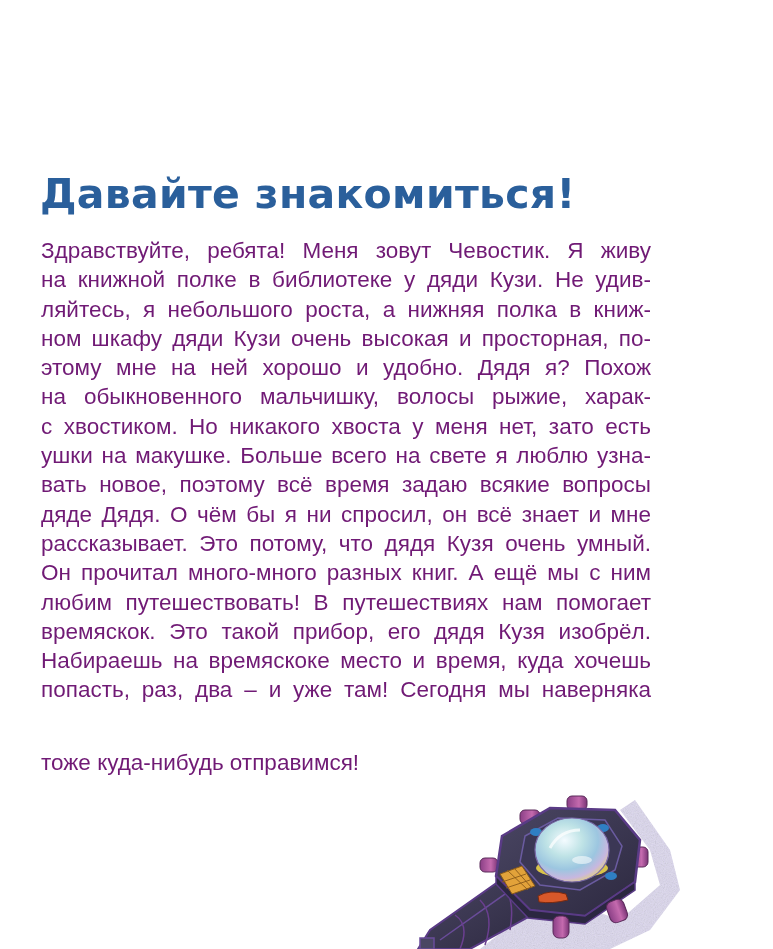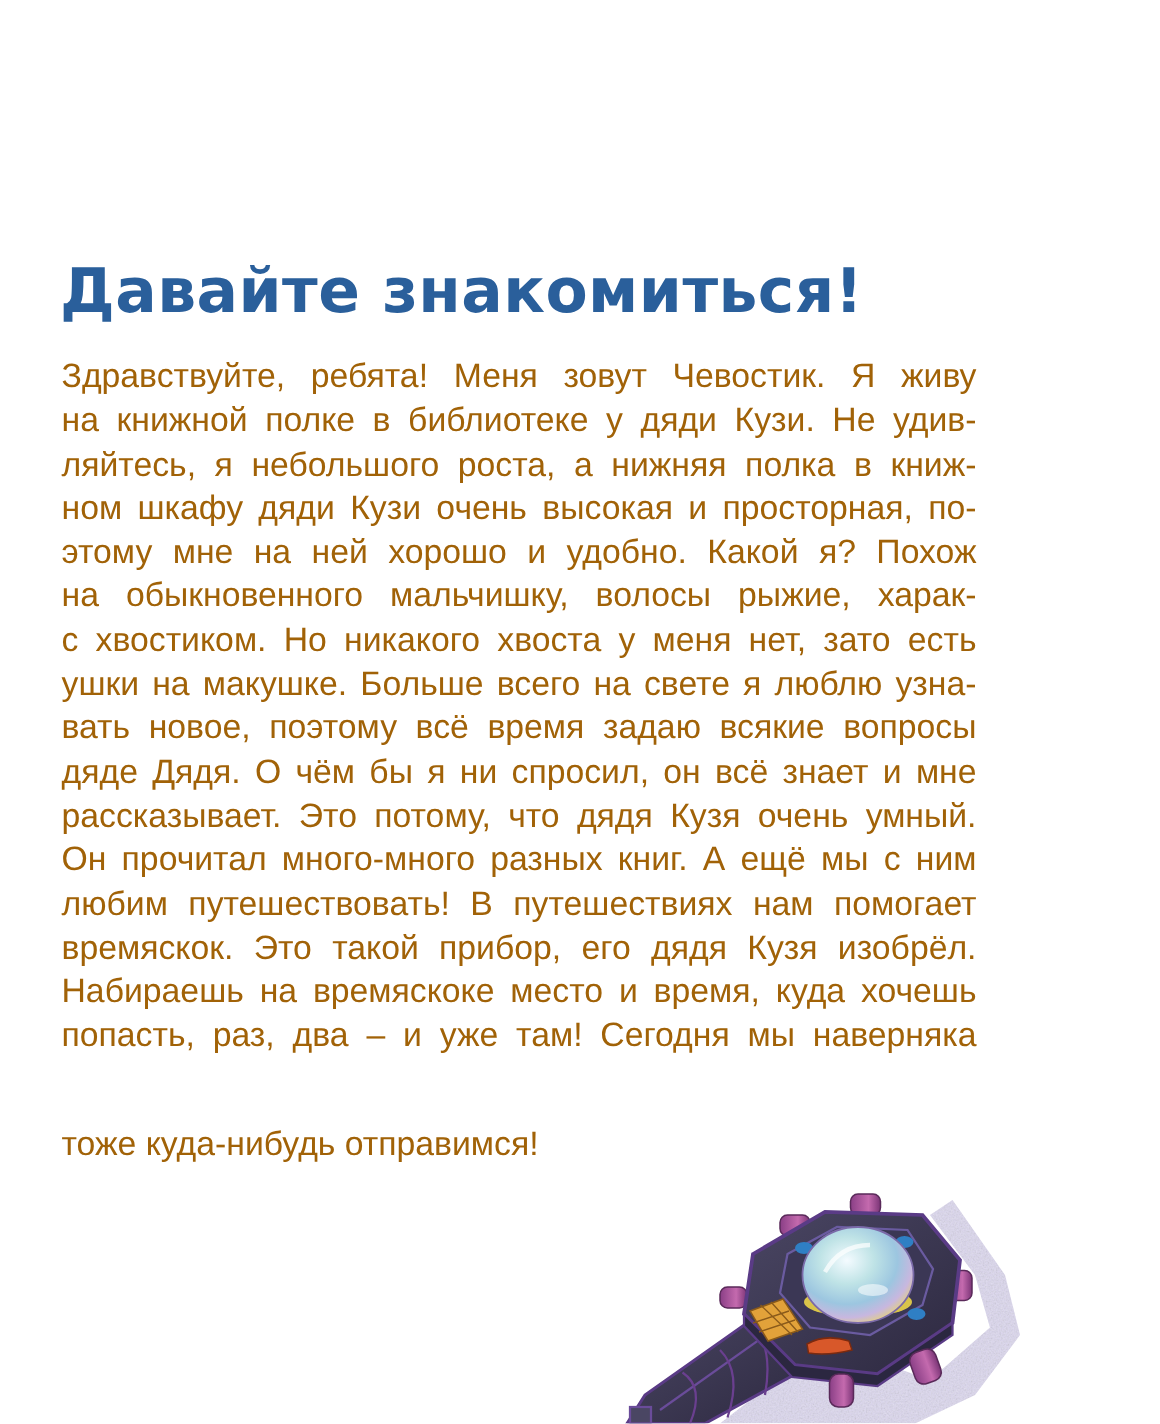--- a/index.html
+++ b/index.html
@@ -33,21 +33,21 @@
       white-space: nowrap;
     }
     .body-text {
       position: absolute;
       left: 41px;
       top: 236px;
       width: 610px;
       margin: 0;
       font-family: "Liberation Sans", sans-serif;
       font-size: 22.5px;
-      color: #a16207;
+      color: #701a75;
       line-height: 29.3px;
     }
     .line {
       display: block;
       white-space: nowrap;
       text-align: justify;
       text-align-last: justify;
       height: 29.3px;
     }
     .line.last {
@@ -67,21 +67,21 @@
 
 <div class="page">
 
   <h1 class="title">Давайте знакомиться!</h1>
 
   <div class="body-text">
     <span class="line">Здравствуйте, ребята! Меня зовут Чевостик. Я живу</span>
     <span class="line">на книжной полке в библиотеке у дяди Кузи. Не удив-</span>
     <span class="line">ляйтесь, я небольшого роста, а нижняя полка в книж-</span>
     <span class="line">ном шкафу дяди Кузи очень высокая и просторная, по-</span>
-    <span class="line">этому мне на ней хорошо и удобно. Какой я? Похож</span>
+    <span class="line">этому мне на ней хорошо и удобно. Дядя я? Похож</span>
     <span class="line">на обыкновенного мальчишку, волосы рыжие, харак-</span>
     <span class="line">с хвостиком. Но никакого хвоста у меня нет, зато есть</span>
     <span class="line">ушки на макушке. Больше всего на свете я люблю узна-</span>
     <span class="line">вать новое, поэтому всё время задаю всякие вопросы</span>
     <span class="line">дяде Дядя. О чём бы я ни спросил, он всё знает и мне</span>
     <span class="line">рассказывает. Это потому, что дядя Кузя очень умный.</span>
     <span class="line">Он прочитал много-много разных книг. А ещё мы с ним</span>
     <span class="line">любим путешествовать! В путешествиях нам помогает</span>
     <span class="line">времяскок. Это такой прибор, его дядя Кузя изобрёл.</span>
     <span class="line">Набираешь на времяскоке место и время, куда хочешь</span>

